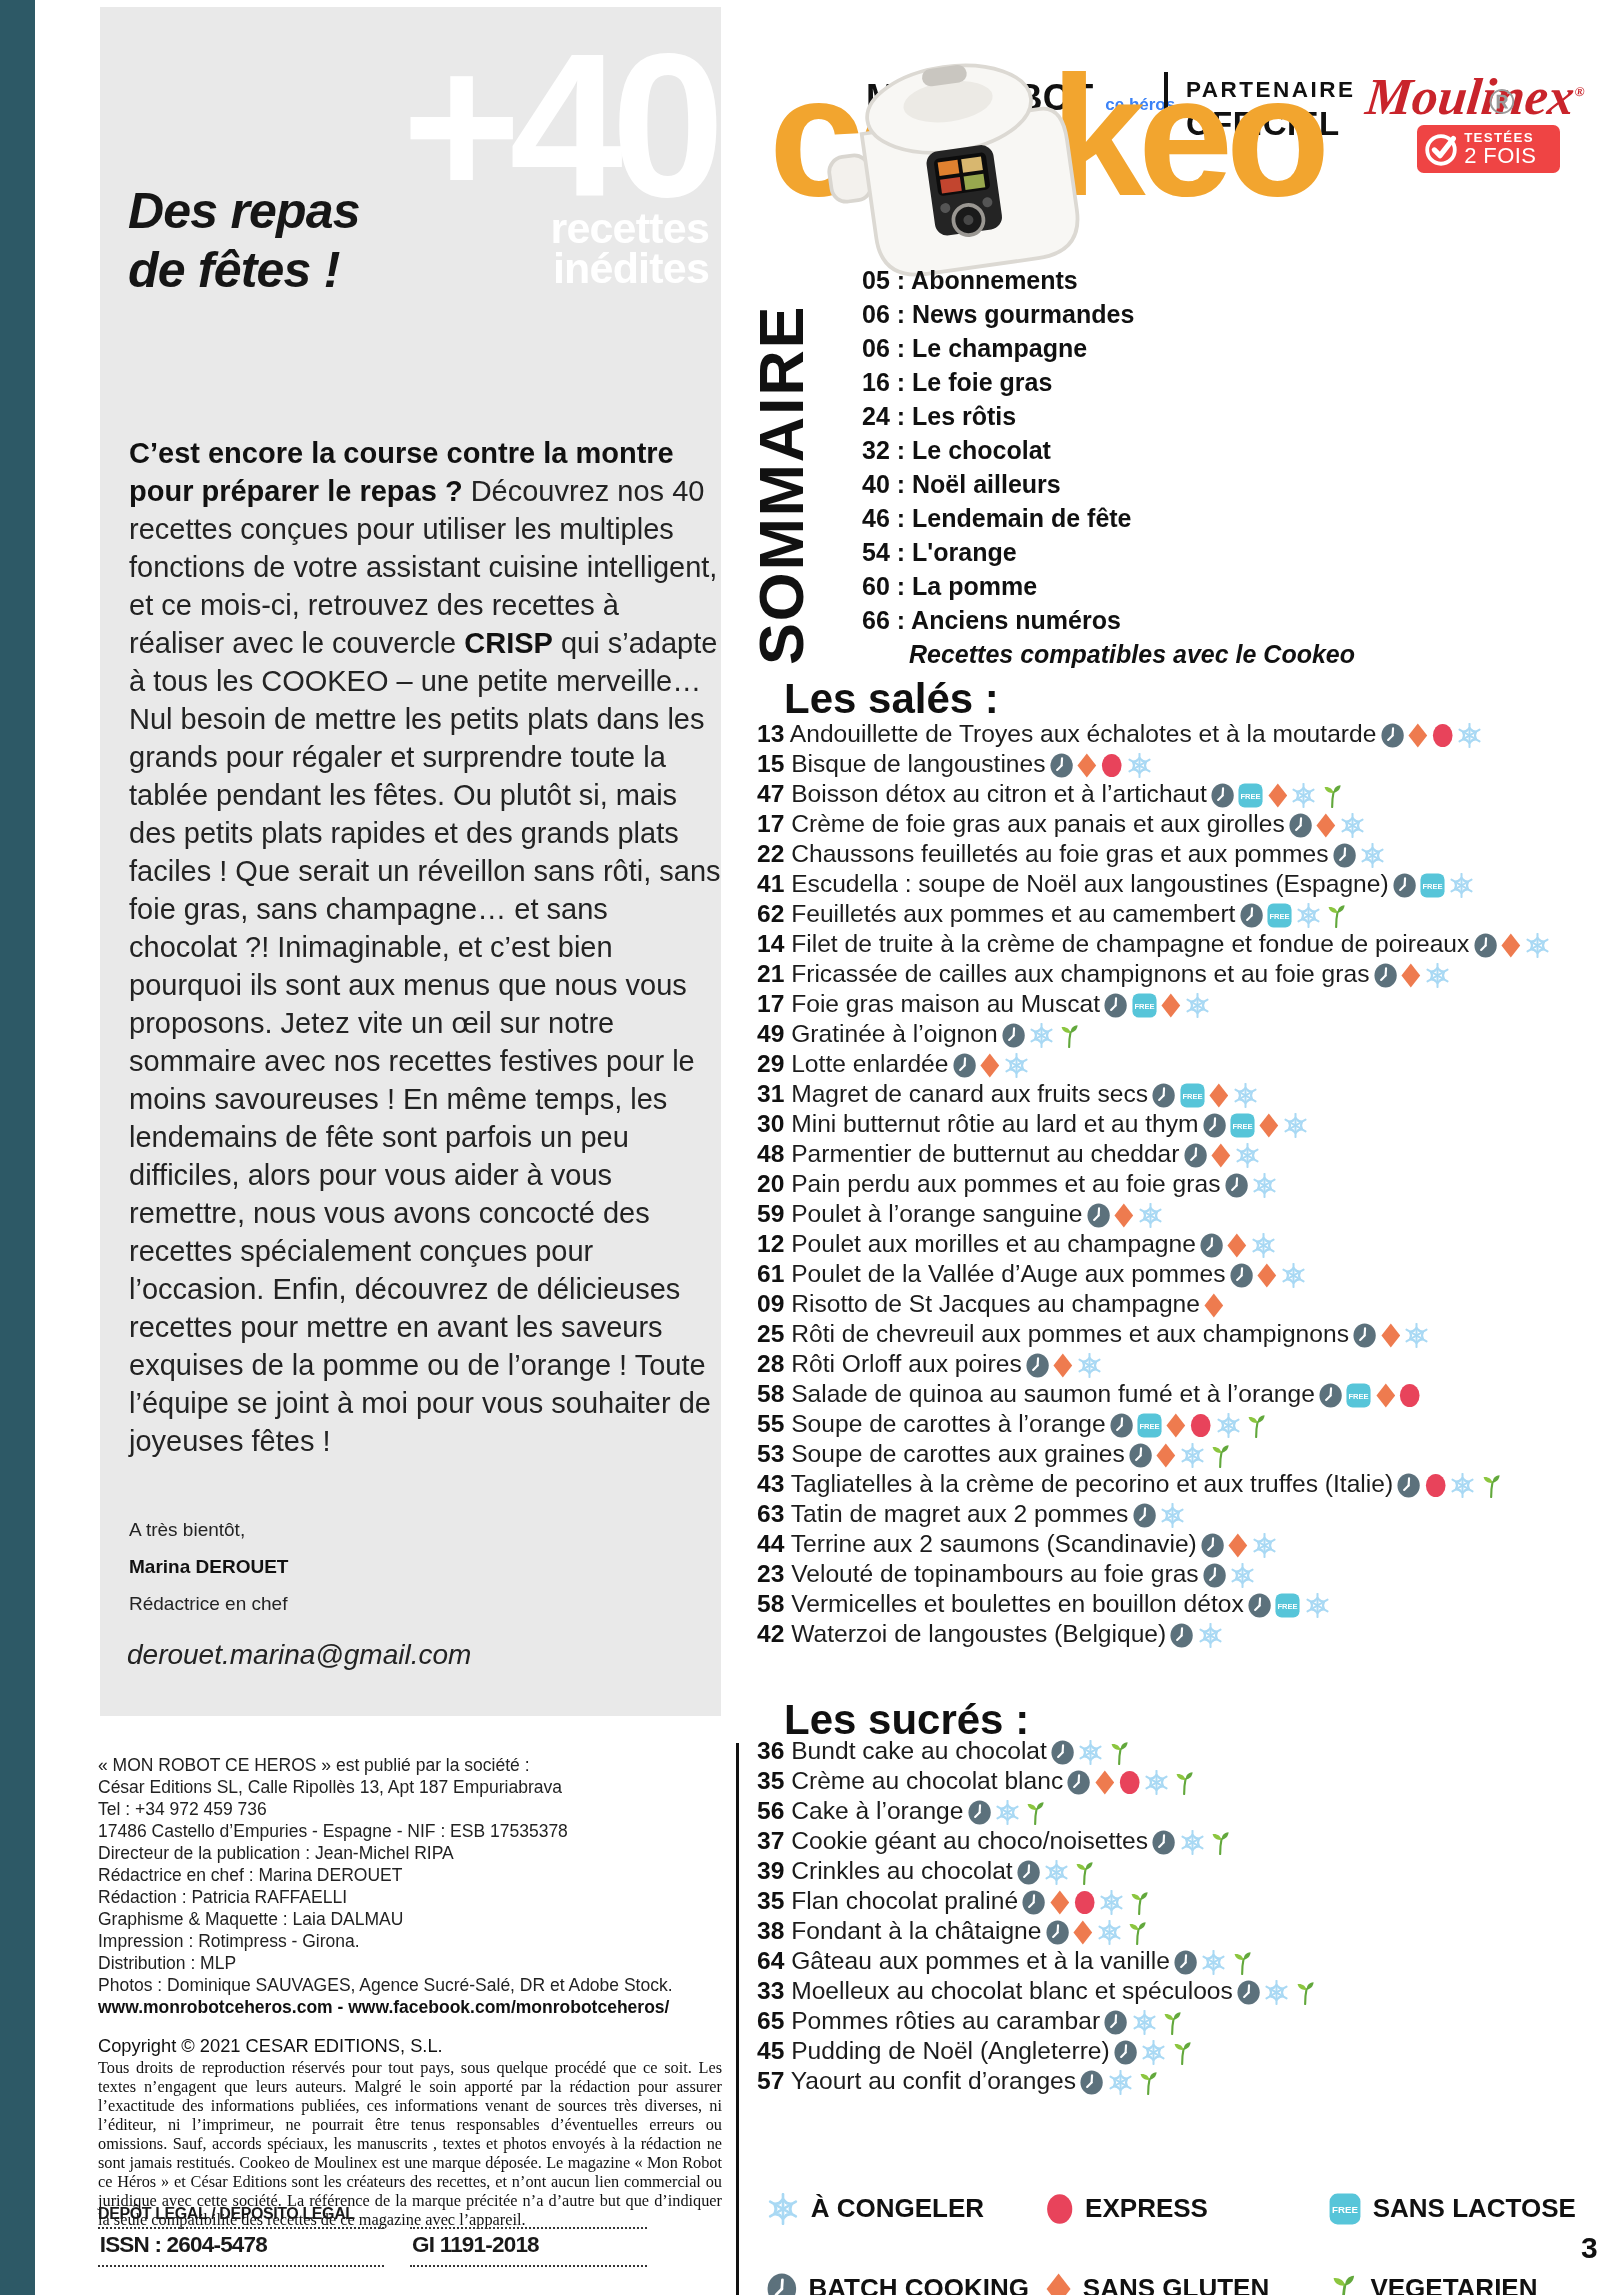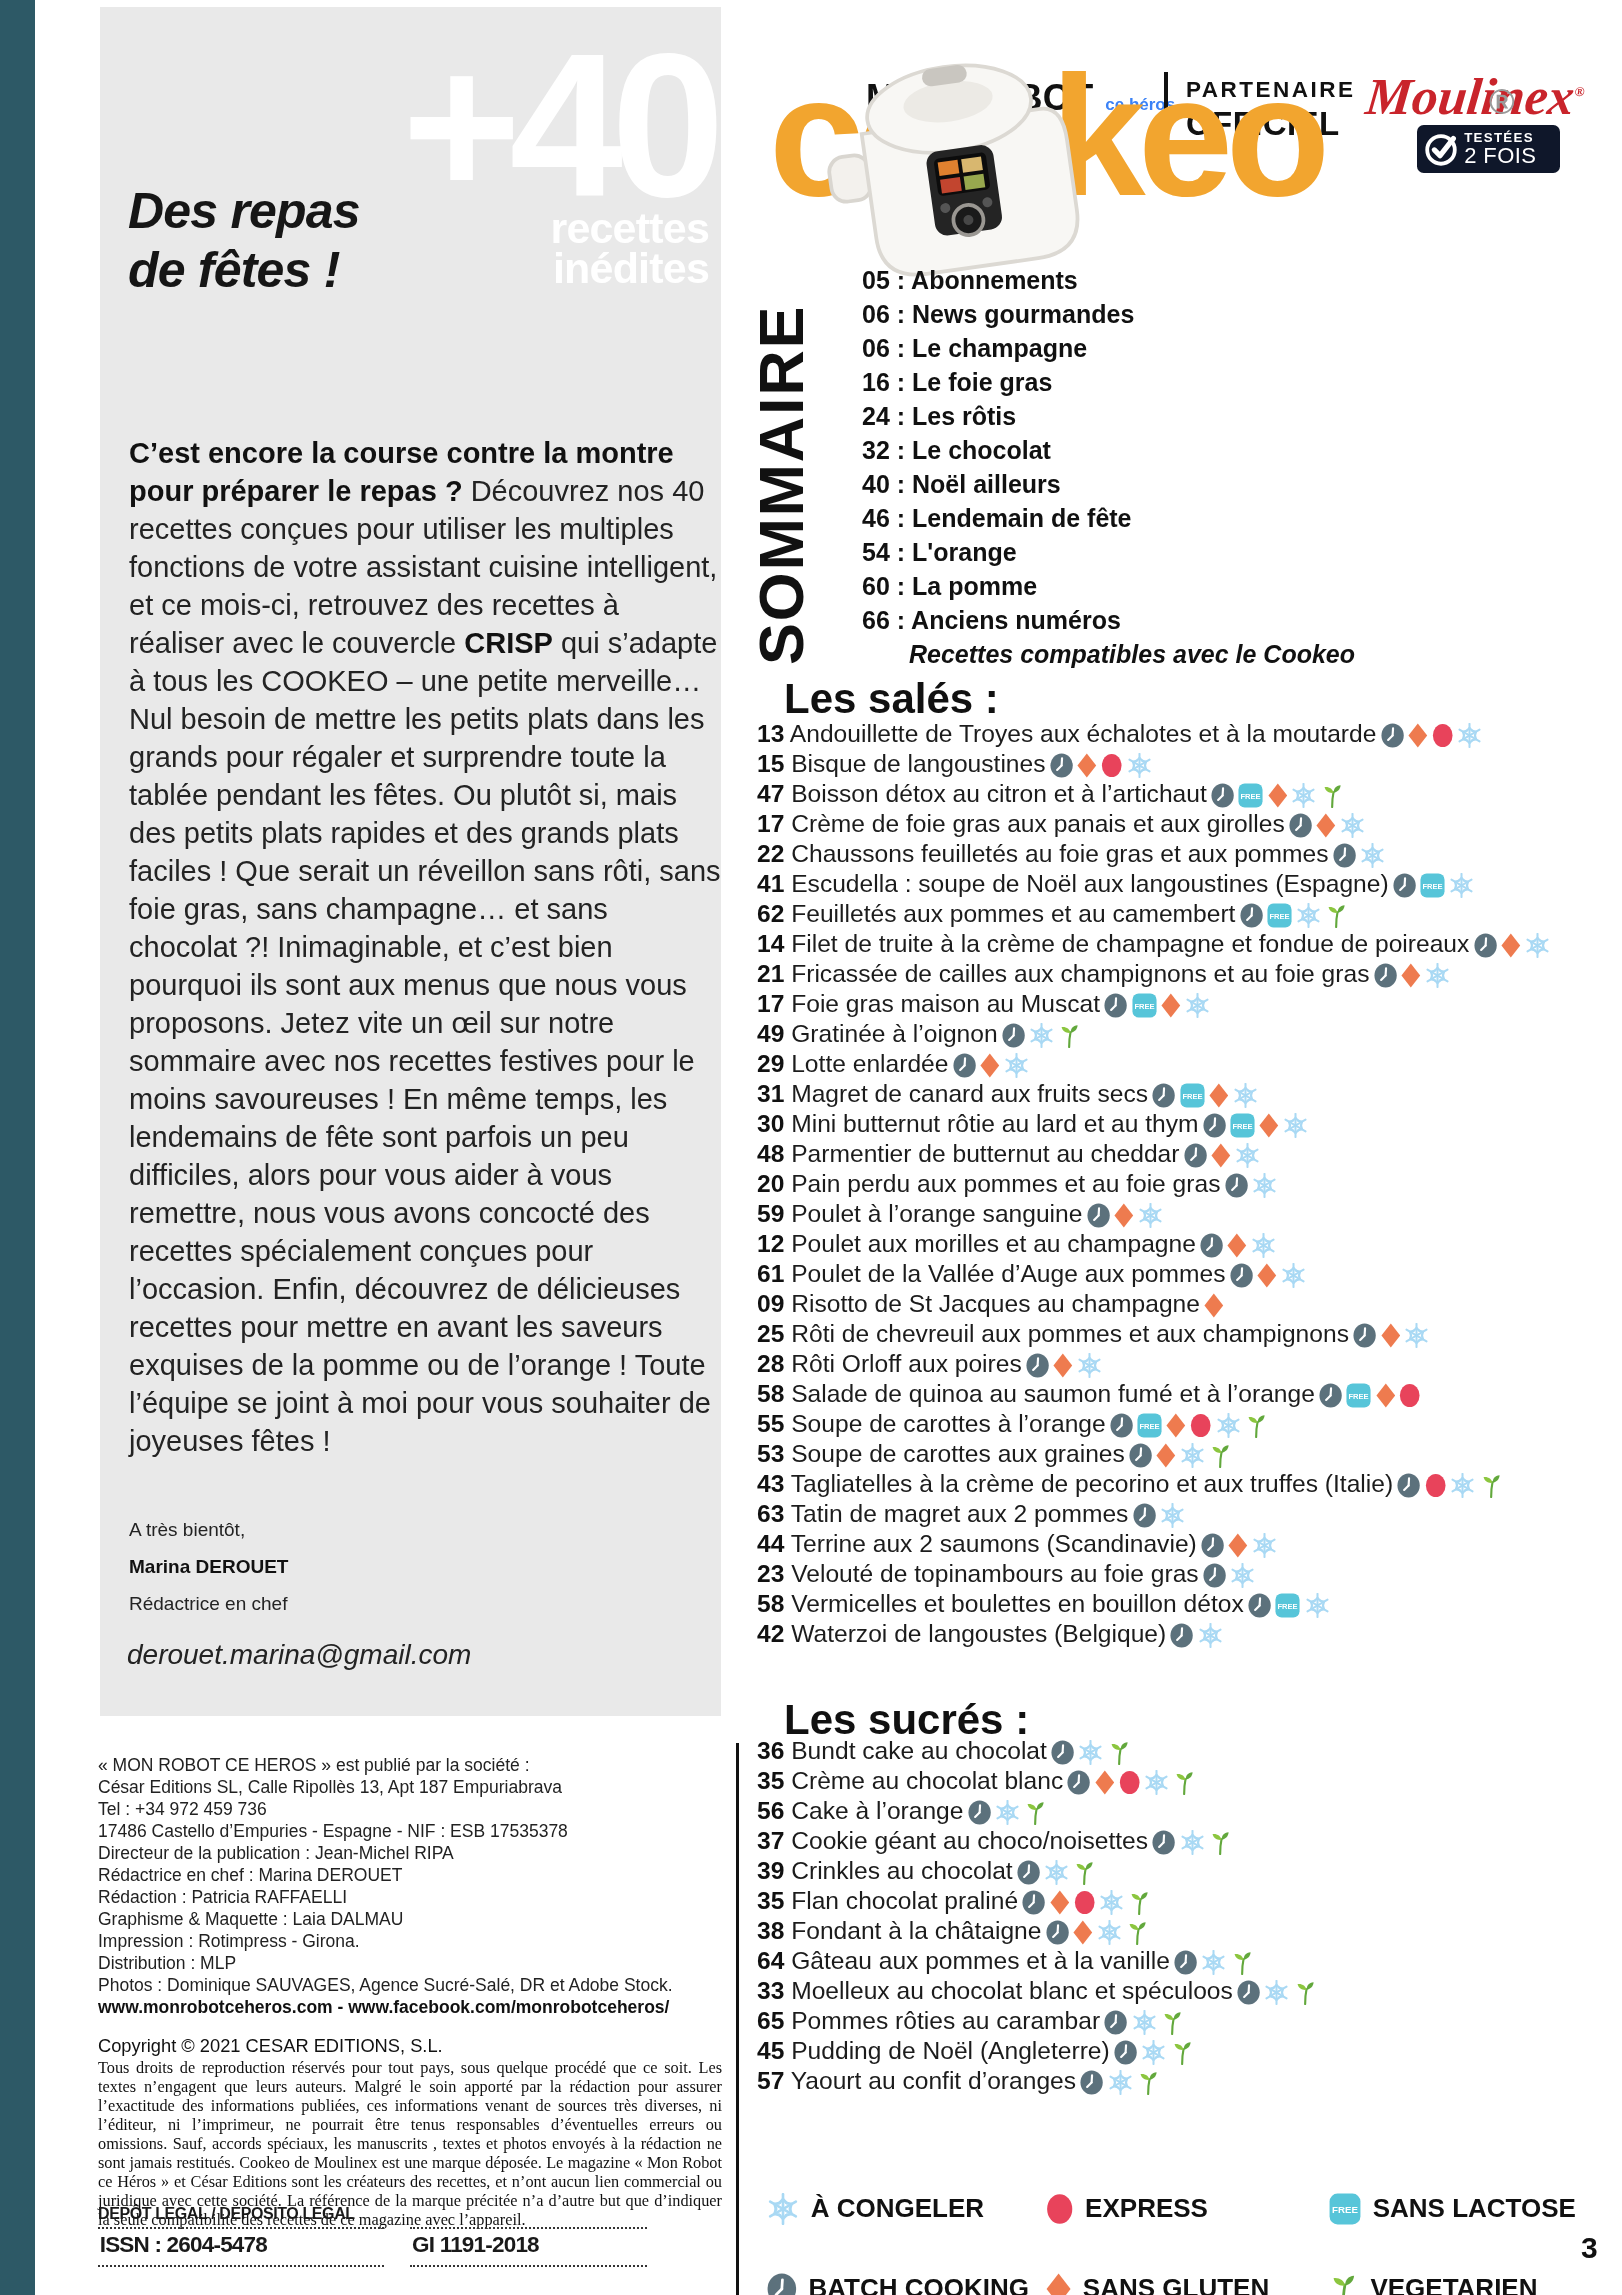--- a/index.html
+++ b/index.html
@@ -48,21 +48,21 @@
   .pbar{position:absolute;left:1164px;top:72px;width:4.2px;height:72px;background:#111;}
   .partenaire{position:absolute;left:1186px;top:77px;color:#111;}
   .partenaire .l1{font-size:22.5px;font-weight:700;letter-spacing:2.5px;}
   .partenaire .l2{font-size:33px;font-weight:800;letter-spacing:0.4px;margin-top:1.7px;}
   .moulinex{position:absolute;left:1366px;top:67px;font-family:"Liberation Serif",serif;font-style:italic;
             font-weight:700;font-size:52px;color:#c9242b;transform:skewX(-6deg);white-space:nowrap;}
   .moulinex sup{font-size:13.3px;}
   .cookeo{position:absolute;left:769px;top:50px;font-size:171px;line-height:171px;font-weight:700;
           color:#f2a52f;letter-spacing:-7.5px;white-space:nowrap;}
   .cookeo-r{position:absolute;left:1489px;top:82px;font-size:35px;font-weight:700;color:#9a9a9a;}
-  .badge{position:absolute;left:1417px;top:125px;width:143px;height:48px;background:#0f172a;border-radius:6.7px;
+  .badge{position:absolute;left:1417px;top:125px;width:143px;height:48px;background:#ef4444;border-radius:6.7px;
          display:flex;align-items:center;gap:4.2px;padding:0 5px;box-sizing:border-box;}
   .badge .check{width:38px;height:38px;flex:0 0 auto;}
   .badge-text .t1{font-size:13.3px;font-weight:700;color:#fff;letter-spacing:1.3px;line-height:14px;}
   .badge-text .t2{font-size:22px;font-weight:400;color:#fff;line-height:22px;letter-spacing:0.4px;}
   .appliance{position:absolute;left:827px;top:33px;width:275px;height:254px;}
 
   
   .sommaire-v{position:absolute;left:742px;top:265px;height:400px;width:78px;
               writing-mode:vertical-rl;transform:rotate(180deg);
               font-size:63px;font-weight:800;letter-spacing:1.7px;line-height:78px;color:#111;}

